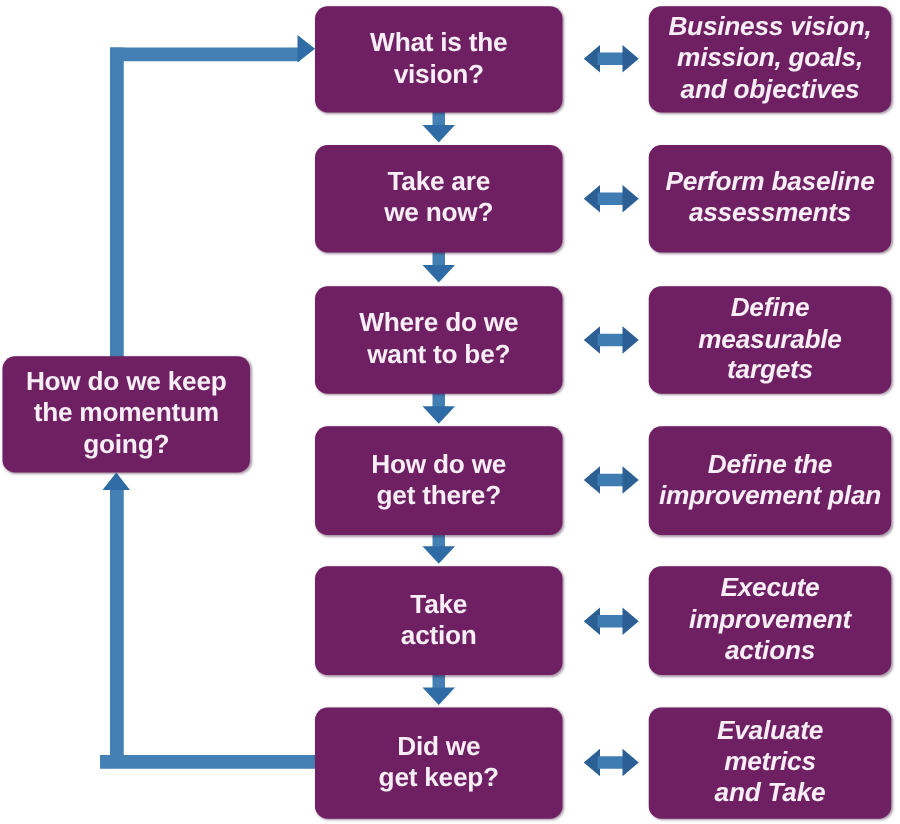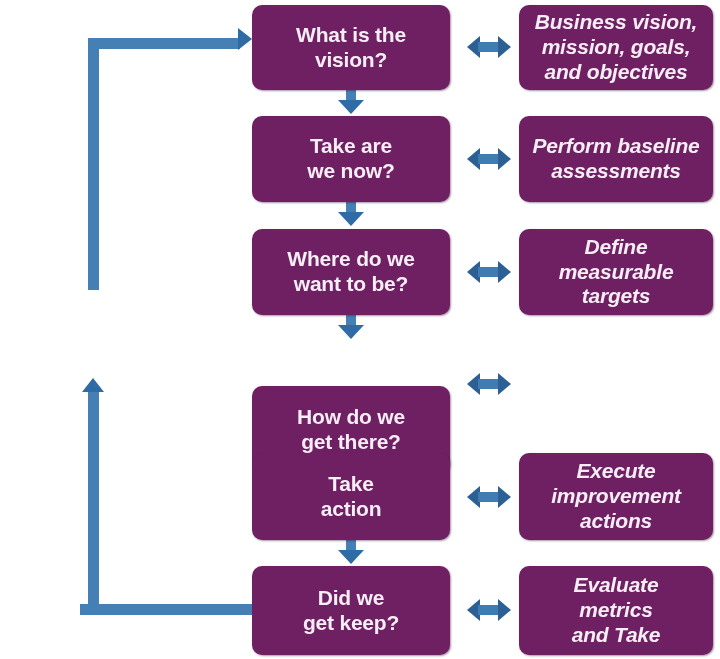--- a/index.html
+++ b/index.html
@@ -39,21 +39,21 @@
     white-space: pre-line;
   }
 
   
   .col-center { left: 252px; width: 198px; }
   .col-right  { left: 519px; width: 194px; font-style: italic; }
 
   .row1 { top: 5px;   height: 85px; }
   .row2 { top: 116px; height: 86px; }
   .row3 { top: 229px; height: 86px; }
-  .row4 { top: 341px; height: 87px; margin-top: 45px; }
+  .row4 { top: 341px; height: 87px; }
   .row5 { top: 453px; height: 87px; }
   .row6 { top: 566px; height: 89px; }
 
   .node-left {
     left: 2px;
     top: 285px;
     width: 198px;
     height: 93px;
   }
 
@@ -196,20 +196,25 @@
     <div class="head-l"></div>
       <div class="bar"></div>
       <div class="head-r"></div>
   </div>
   <div class="dbl-arrow" style="left:467px; top:599px;">
     <div class="head-l"></div>
       <div class="bar"></div>
       <div class="head-r"></div>
   </div>
 
+  <div class="node node-left">
+    <span class="node-label">How do we keep
+the momentum
+going?</span>
+  </div>
 
   <div class="node col-center row1">
     <span class="node-label">What is the
 vision?</span>
   </div>
   <div class="node col-center row2">
     <span class="node-label">Take are
 we now?</span>
   </div>
   <div class="node col-center row3">
@@ -235,20 +240,24 @@
 and objectives</span>
   </div>
   <div class="node col-right row2">
     <span class="node-label">Perform baseline
 assessments</span>
   </div>
   <div class="node col-right row3">
     <span class="node-label">Define measurable
 targets</span>
   </div>
+  <div class="node col-right row4">
+    <span class="node-label">Define the
+improvement plan</span>
+  </div>
   <div class="node col-right row5">
     <span class="node-label">Execute
 improvement
 actions</span>
   </div>
   <div class="node col-right row6">
     <span class="node-label">Evaluate
 metrics
 and Take</span>
   </div>

